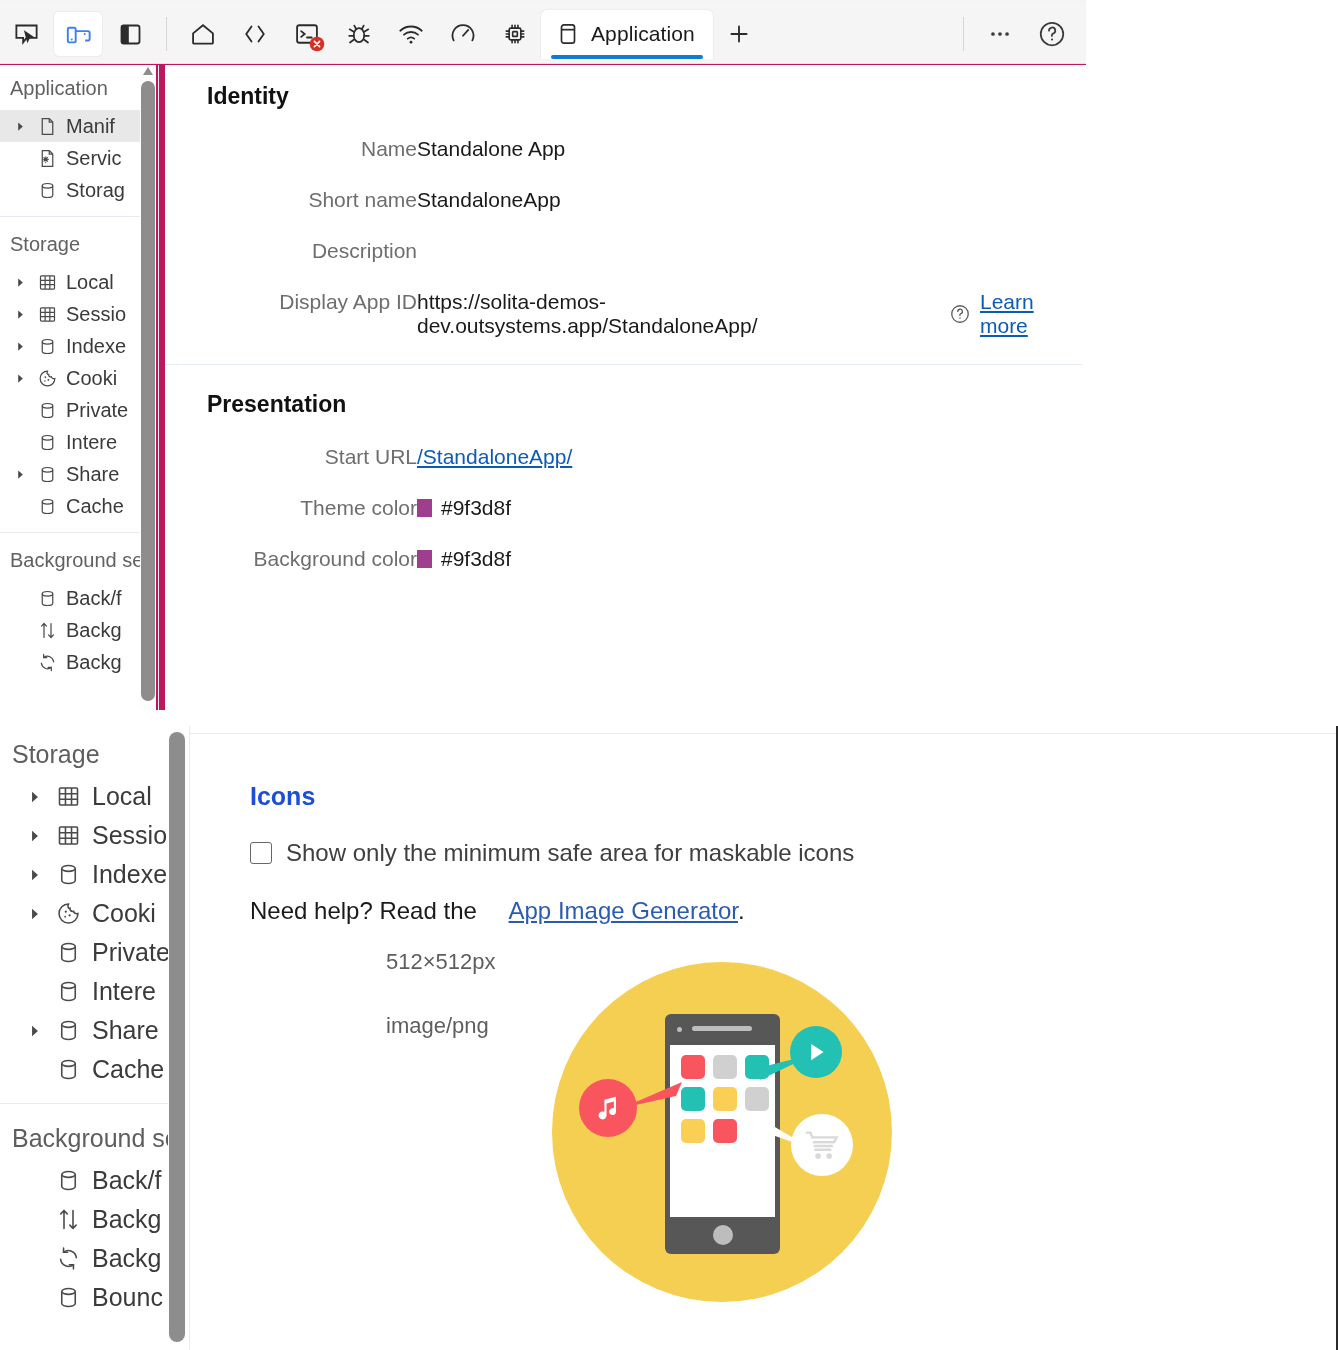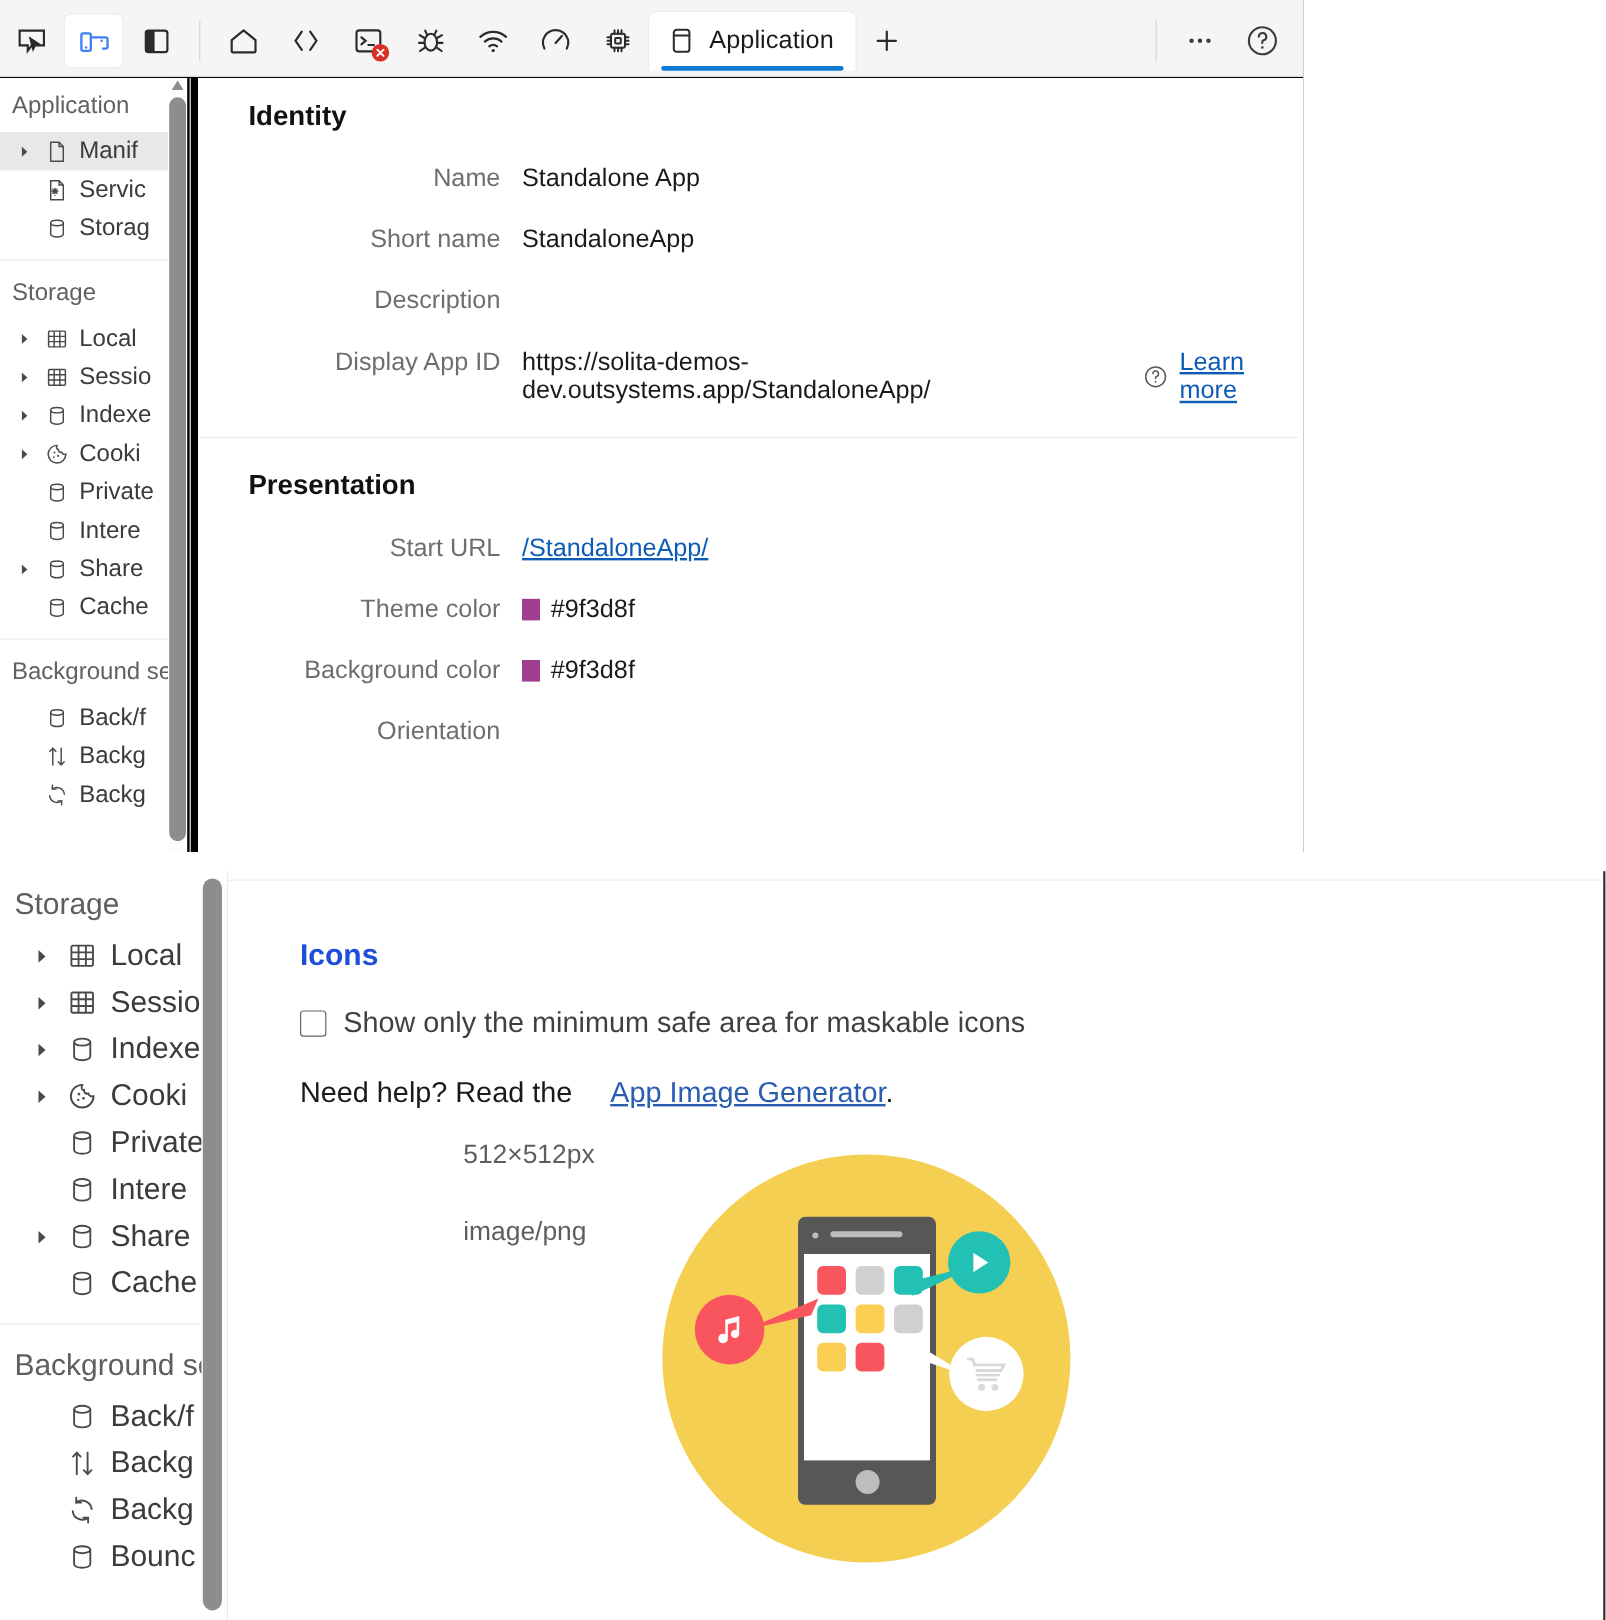--- a/index.html
+++ b/index.html
@@ -7,21 +7,21 @@
     width: 1338px; height: 1350px;
     background: #ffffff;
     font-family: "Liberation Sans", sans-serif;
     overflow: hidden;
   }
   .root { position: relative; width: 1338px; height: 1350px; background:#fff; }
 
   
   .top-panel {
     position: absolute; left: 0; top: 0; width: 1086px; height: 710px;
-    background: #000000; overflow: hidden; text-decoration: underline;
+    background: #be185d; overflow: hidden; text-decoration: underline;
   }
   .top-panel-chrome-top {
     position:absolute; left:0; top:0; width:1086px; height:5px;
     background: linear-gradient(#f3f3f3,#f6f6f6);
   }
 
   
   .toolbar {
     position: absolute; left: 0; top: 5px; width: 1086px; height: 59px;
     background: #f5f5f5; display: flex; align-items: center;
@@ -94,21 +94,21 @@
   }
   .sec-title {
     font-size: 23px; font-weight: 700; color: #111; padding-left: 42px; padding-top: 18px;
   }
   .field-row { display: flex; align-items: flex-start; margin-top: 27px; }
   .field-label {
     width: 252px; text-align: right; font-size: 21px; color: #6e6e6e;
     padding-right: 0; flex: 0 0 252px;
   }
   .field-value {
-    margin-left: 18px; font-size: 21px; color: #1a1a1a; display:flex; align-items:center; gap:9px;
+    font-size: 21px; color: #1a1a1a; display:flex; align-items:center; gap:9px;
   }
   .link { color: #0c5bb5; text-decoration: underline; }
   .link-blue { color: #2a5db0; text-decoration: underline; margin-left: 25px; }
   .swatch { width: 15px; height: 18px; display:inline-block; }
   .hr-sec {
     height: 1px; background: #e6ecf2; margin: 26px 0 0 0; width: 917px;
   }
 
   
   .bottom-panel {
@@ -584,26 +584,20 @@
               <span>#9f3d8f</span>
             </div>
           </div>
           <div class="field-row">
             <div class="field-label">Background color</div>
             <div class="field-value">
               <span class="swatch" style="background:#9f3d8f"></span>
               <span>#9f3d8f</span>
             </div>
           </div>
-          <div class="field-row">
-            <div class="field-label">Orientation</div>
-            <div class="field-value">
-              <span>&nbsp;</span>
-            </div>
-          </div>
         </div>
     </div>
   </div>
 
   <div class="bottom-panel">
     <div class="bot-sidebar">
       <div id="bot-sb">
           <div class="bot-sb-title">Storage</div>
           <div class="bot-row">
             <span class="bot-arrow">

